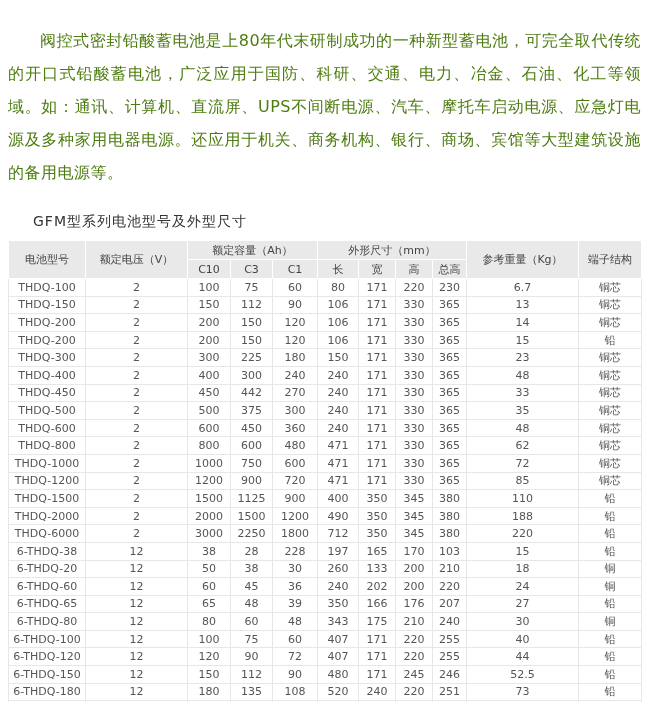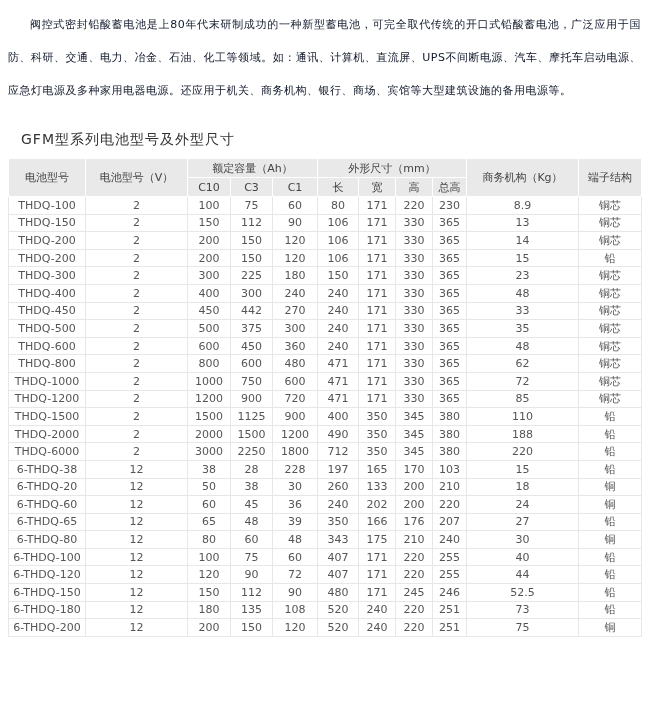--- a/index.html
+++ b/index.html
@@ -9,30 +9,30 @@
     font-family: "DejaVu Sans", "Liberation Sans", sans-serif;
     overflow: hidden;
   }
   .page {
     width: 649px; height: 702px;
     padding: 6px 8px 0 8px;
     background: #fff;
   }
   .intro {
     width: 633px;
-    font-size: 11px;
+    font-size: 16px;
     line-height: 33px;
-    color: #0f172a;
+    color: #4d7c0f;
     text-indent: 2em;
     text-align: justify;
     letter-spacing: 0.5px;
-    margin-top: 2px;
+    margin-top: 18px;
   }
   .table-title {
-    margin: 24px 0 9px 13px;
+    margin: 24px 0 9px 25px;
     font-size: 14px;
     font-weight: 400;
     color: #333333;
     letter-spacing: 1px;
   }
   table.spec {
     width: 633px;
     border-collapse: collapse;
     table-layout: fixed;
     font-size: 11px;
@@ -83,24 +83,24 @@
       <col style="width:41px">
       <col style="width:37px">
       <col style="width:37px">
       <col style="width:34px">
       <col style="width:112px">
       <col style="width:63px">
     </colgroup>
     <thead>
       <tr>
         <th rowspan="2">电池型号</th>
-        <th rowspan="2">电池型号（V）</th>
+        <th rowspan="2">额定电压（V）</th>
         <th colspan="3">额定容量（Ah）</th>
         <th colspan="4">外形尺寸（mm）</th>
-        <th rowspan="2">商务机构（Kg）</th>
+        <th rowspan="2">参考重量（Kg）</th>
         <th rowspan="2">端子结构</th>
       </tr>
       <tr id="subheader-row">
           <th>C10</th>
           <th>C3</th>
           <th>C1</th>
           <th>长</th>
           <th>宽</th>
           <th>高</th>
           <th>总高</th>
@@ -110,21 +110,21 @@
         <tr>
           <td>THDQ-100</td>
           <td>2</td>
           <td>100</td>
           <td>75</td>
           <td>60</td>
           <td>80</td>
           <td>171</td>
           <td>220</td>
           <td>230</td>
-          <td>8.9</td>
+          <td>6.7</td>
           <td>铜芯</td>
         </tr>
         <tr>
           <td>THDQ-150</td>
           <td>2</td>
           <td>150</td>
           <td>112</td>
           <td>90</td>
           <td>106</td>
           <td>171</td>

